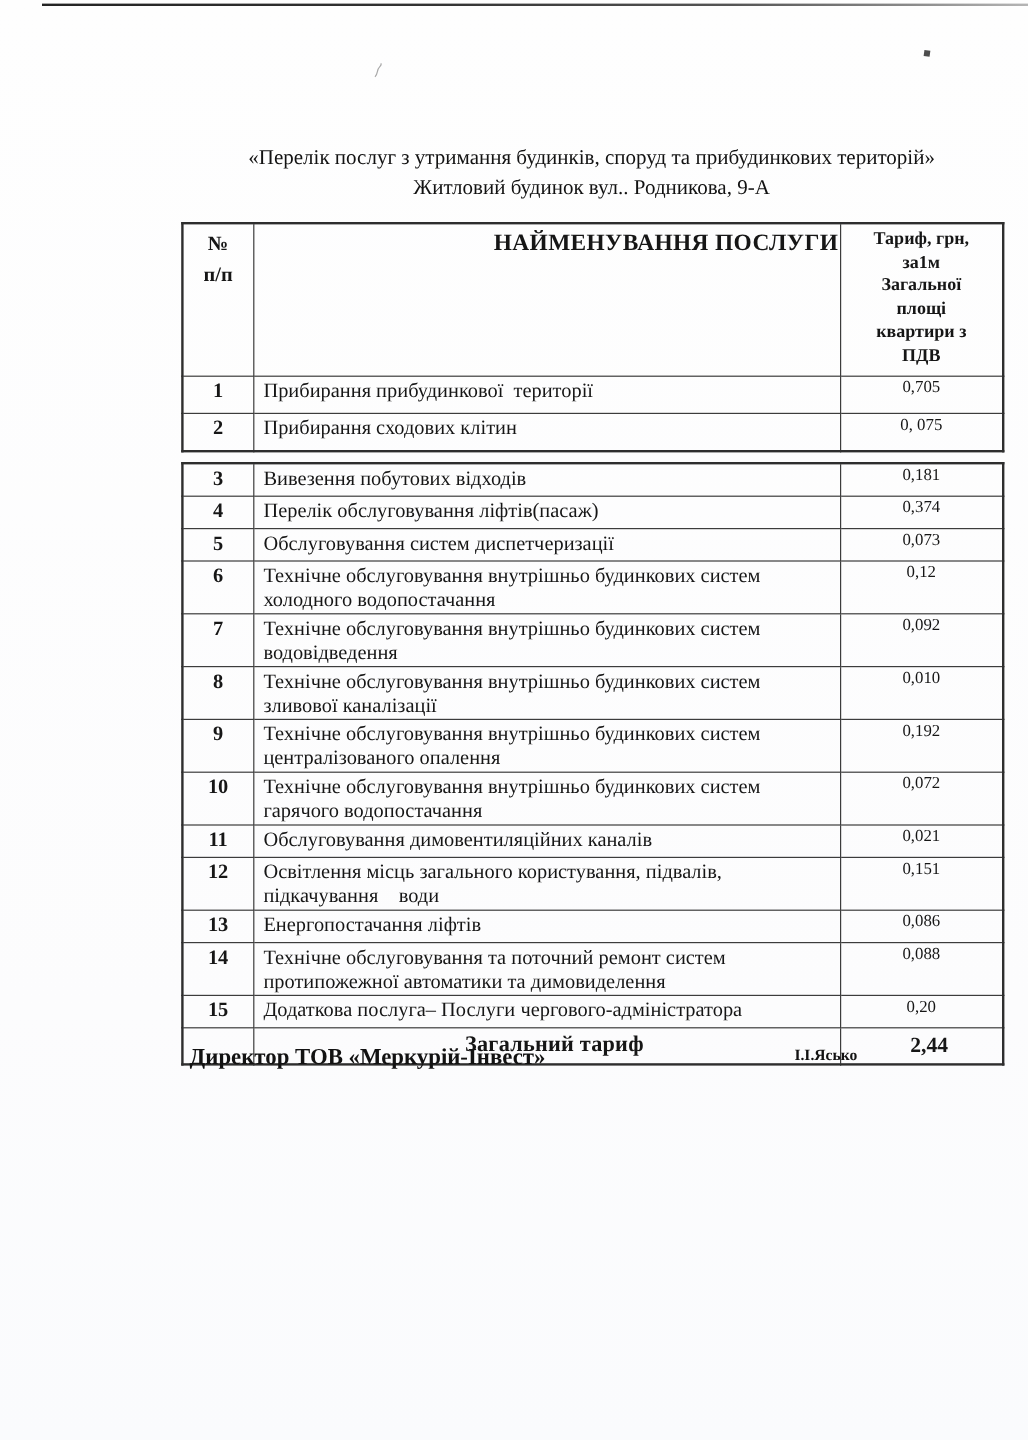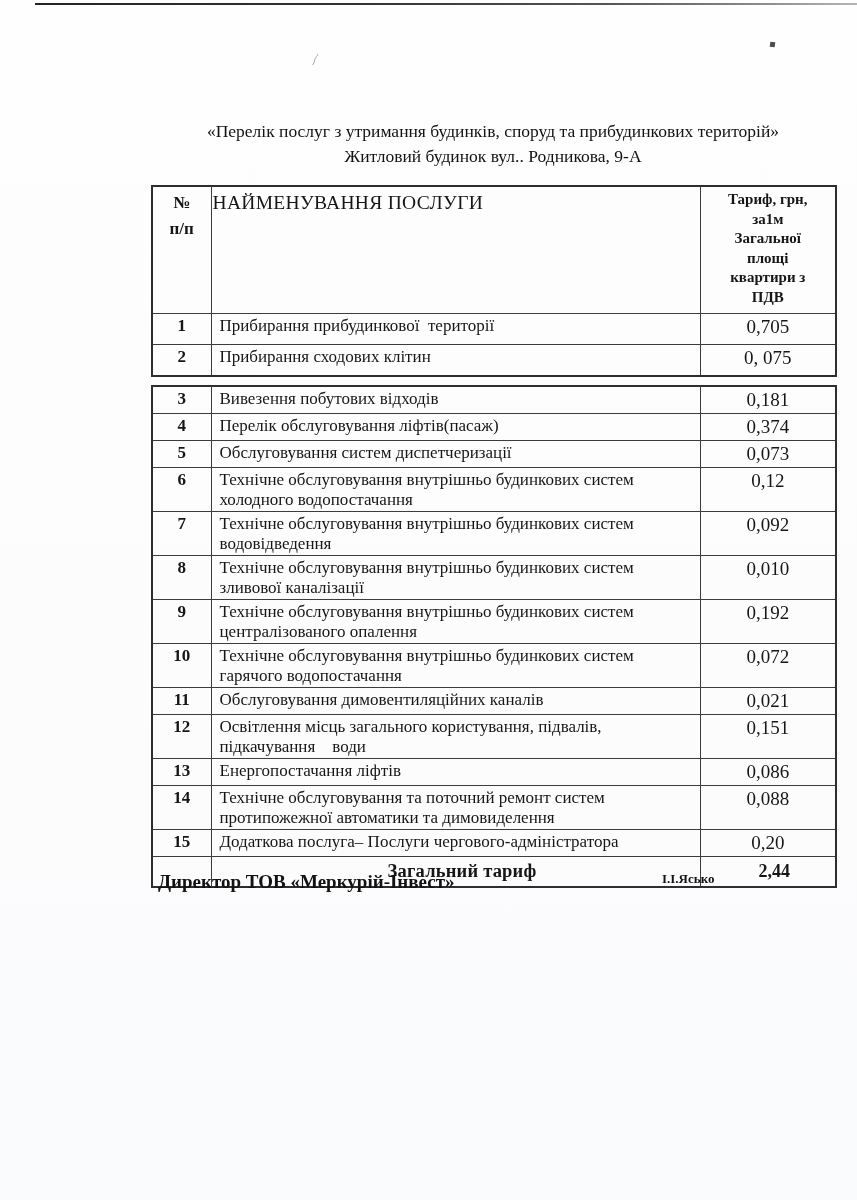--- a/index.html
+++ b/index.html
@@ -79,23 +79,23 @@
   }
   .h-num {
     font-size: 17px;
     font-weight: bold;
     line-height: 26px;
     padding-top: 3px;
     text-align: center;
   }
   .h-service {
     font-size: 19.5px;
-    font-weight: normal;
+    font-weight: bold;
     padding-top: 5px;
-    text-align: left;
+    text-align: right;
     letter-spacing: 0.3px;
   }
   .h-tariff {
     font-size: 15px;
     font-weight: bold;
     line-height: 19.5px;
     padding-top: 3px;
     text-align: center;
   }
   #tableA th { height: 120px; }
@@ -108,21 +108,21 @@
   }
   td.name {
     font-size: 17px;
     line-height: 20px;
     padding: 2px 8px 1px 8px;
     vertical-align: top;
     white-space: pre-wrap;
   }
   td.val {
     text-align: center;
-    font-size: 19px;
+    font-size: 14px;
     vertical-align: top;
     padding-top: 2px;
     margin-top: 46px;
   }
   #tableA td.cell { height: 27px; }
   #tableB td.cell { height: 23px; }
   tr.total-row td {
     height: 27px;
     font-weight: bold;
     vertical-align: middle;

